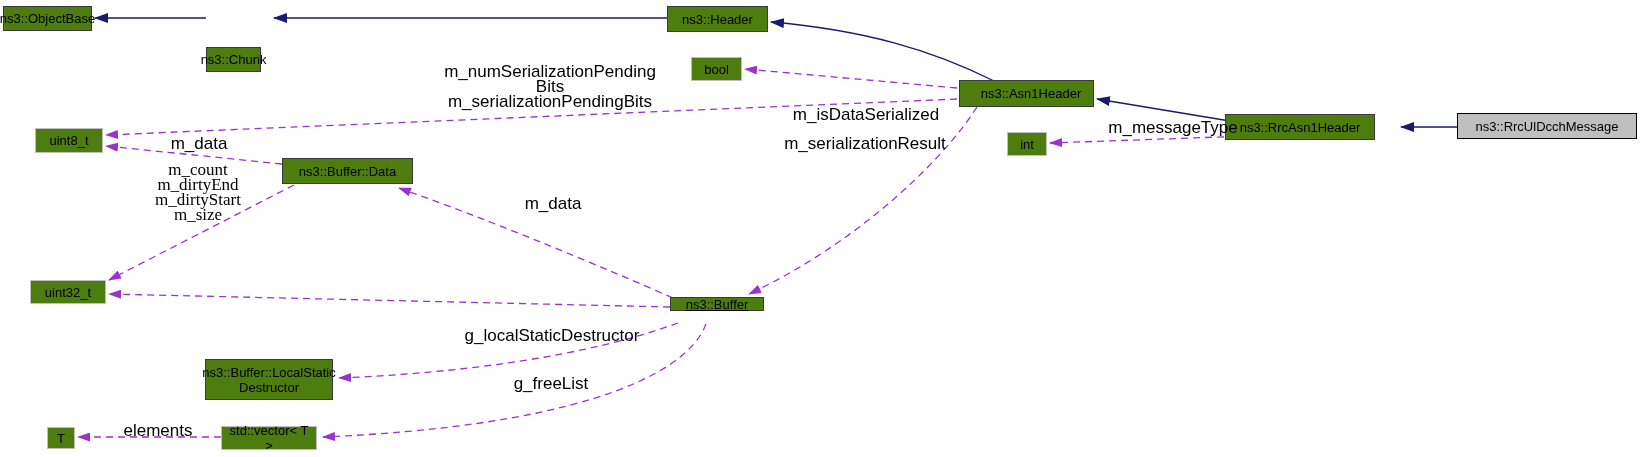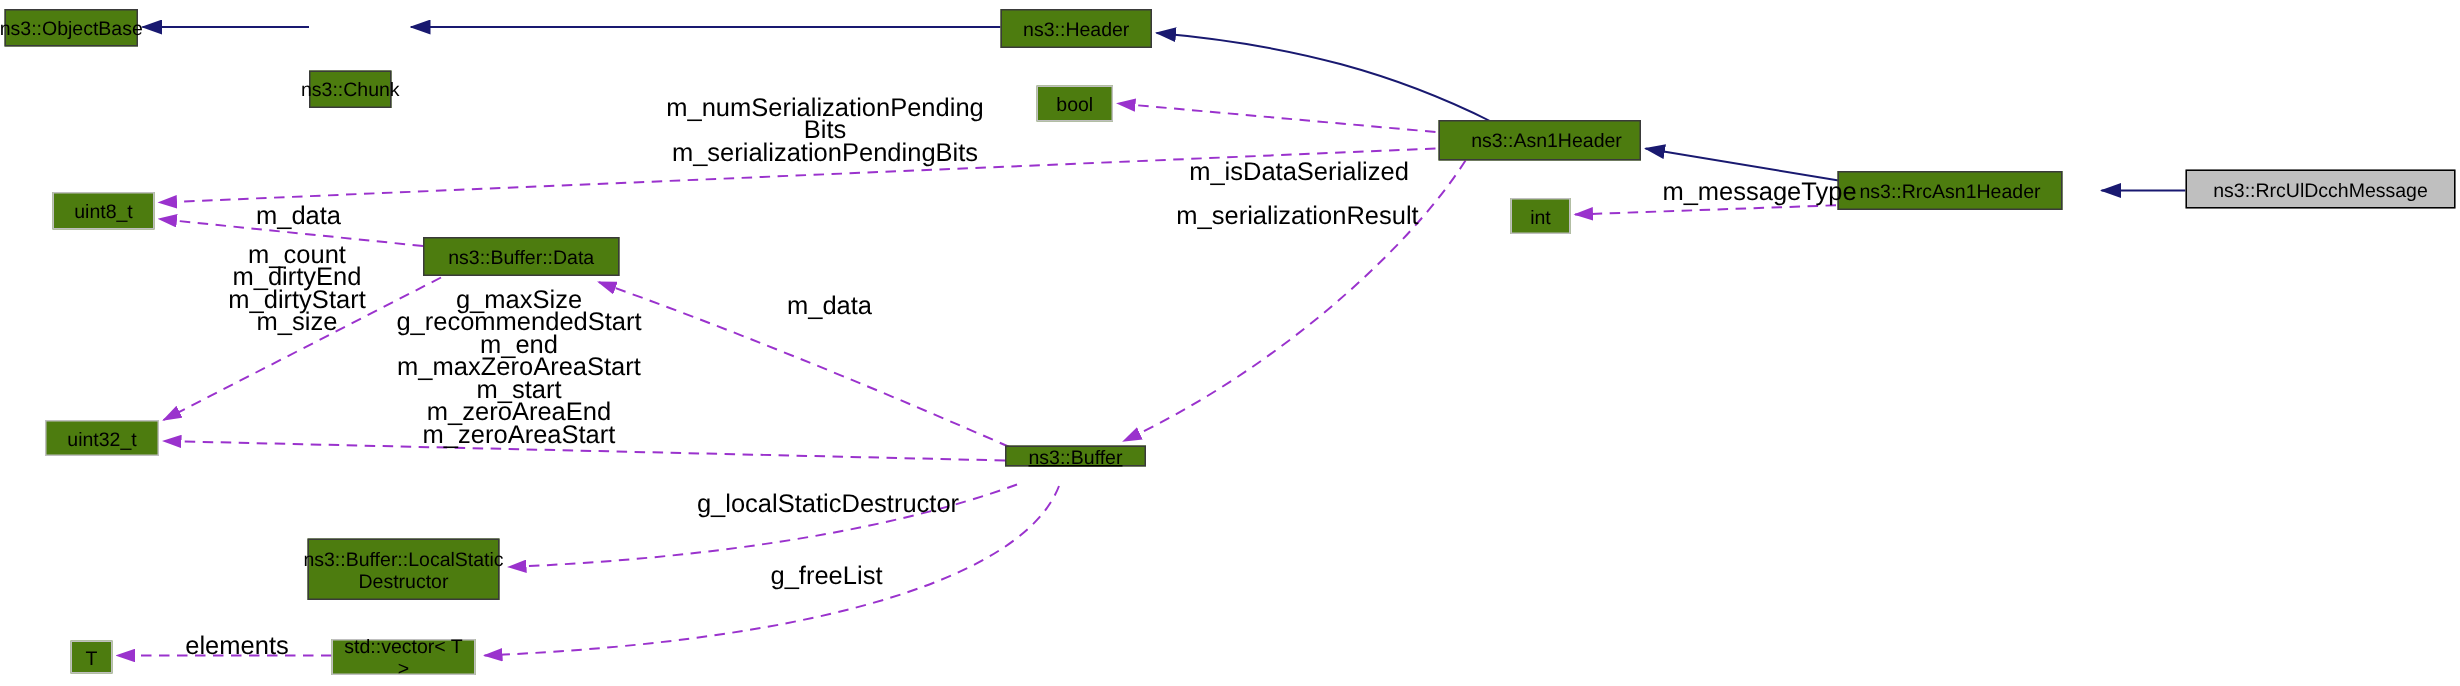--- a/index.html
+++ b/index.html
@@ -107,32 +107,25 @@
   <div class="elabel" style="left:550px;top:64px;">m_numSerializationPending
 Bits
 m_serializationPendingBits</div>
 
   <div class="elabel" style="left:865px;top:136px;">m_serializationResult</div>
 
   <div class="elabel" style="left:1173px;top:120px;">m_messageType</div>
 
   <div class="elabel" style="left:199px;top:136px;">m_data</div>
 
-  <div class="elabel" style="left:198px;top:162px;">m_count
+  <div class="elabel" style="left:198px;top:162px;font-family:Liberation Serif, serif;">m_count
 m_dirtyEnd
 m_dirtyStart
 m_size</div>
 
-  <div class="elabel" style="left:346px;top:192px;">g_maxSize
-g_recommendedStart
-m_end
-m_maxZeroAreaStart
-m_start
-m_zeroAreaEnd
-m_zeroAreaStart</div>
 
   <div class="elabel" style="left:553px;top:196px;">m_data</div>
 
   <div class="elabel" style="left:552px;top:328px;">g_localStaticDestructor</div>
 
   <div class="elabel" style="left:551px;top:376px;">g_freeList</div>
 
   <div class="elabel" style="left:158px;top:423px;">elements</div>
 
 </div>

